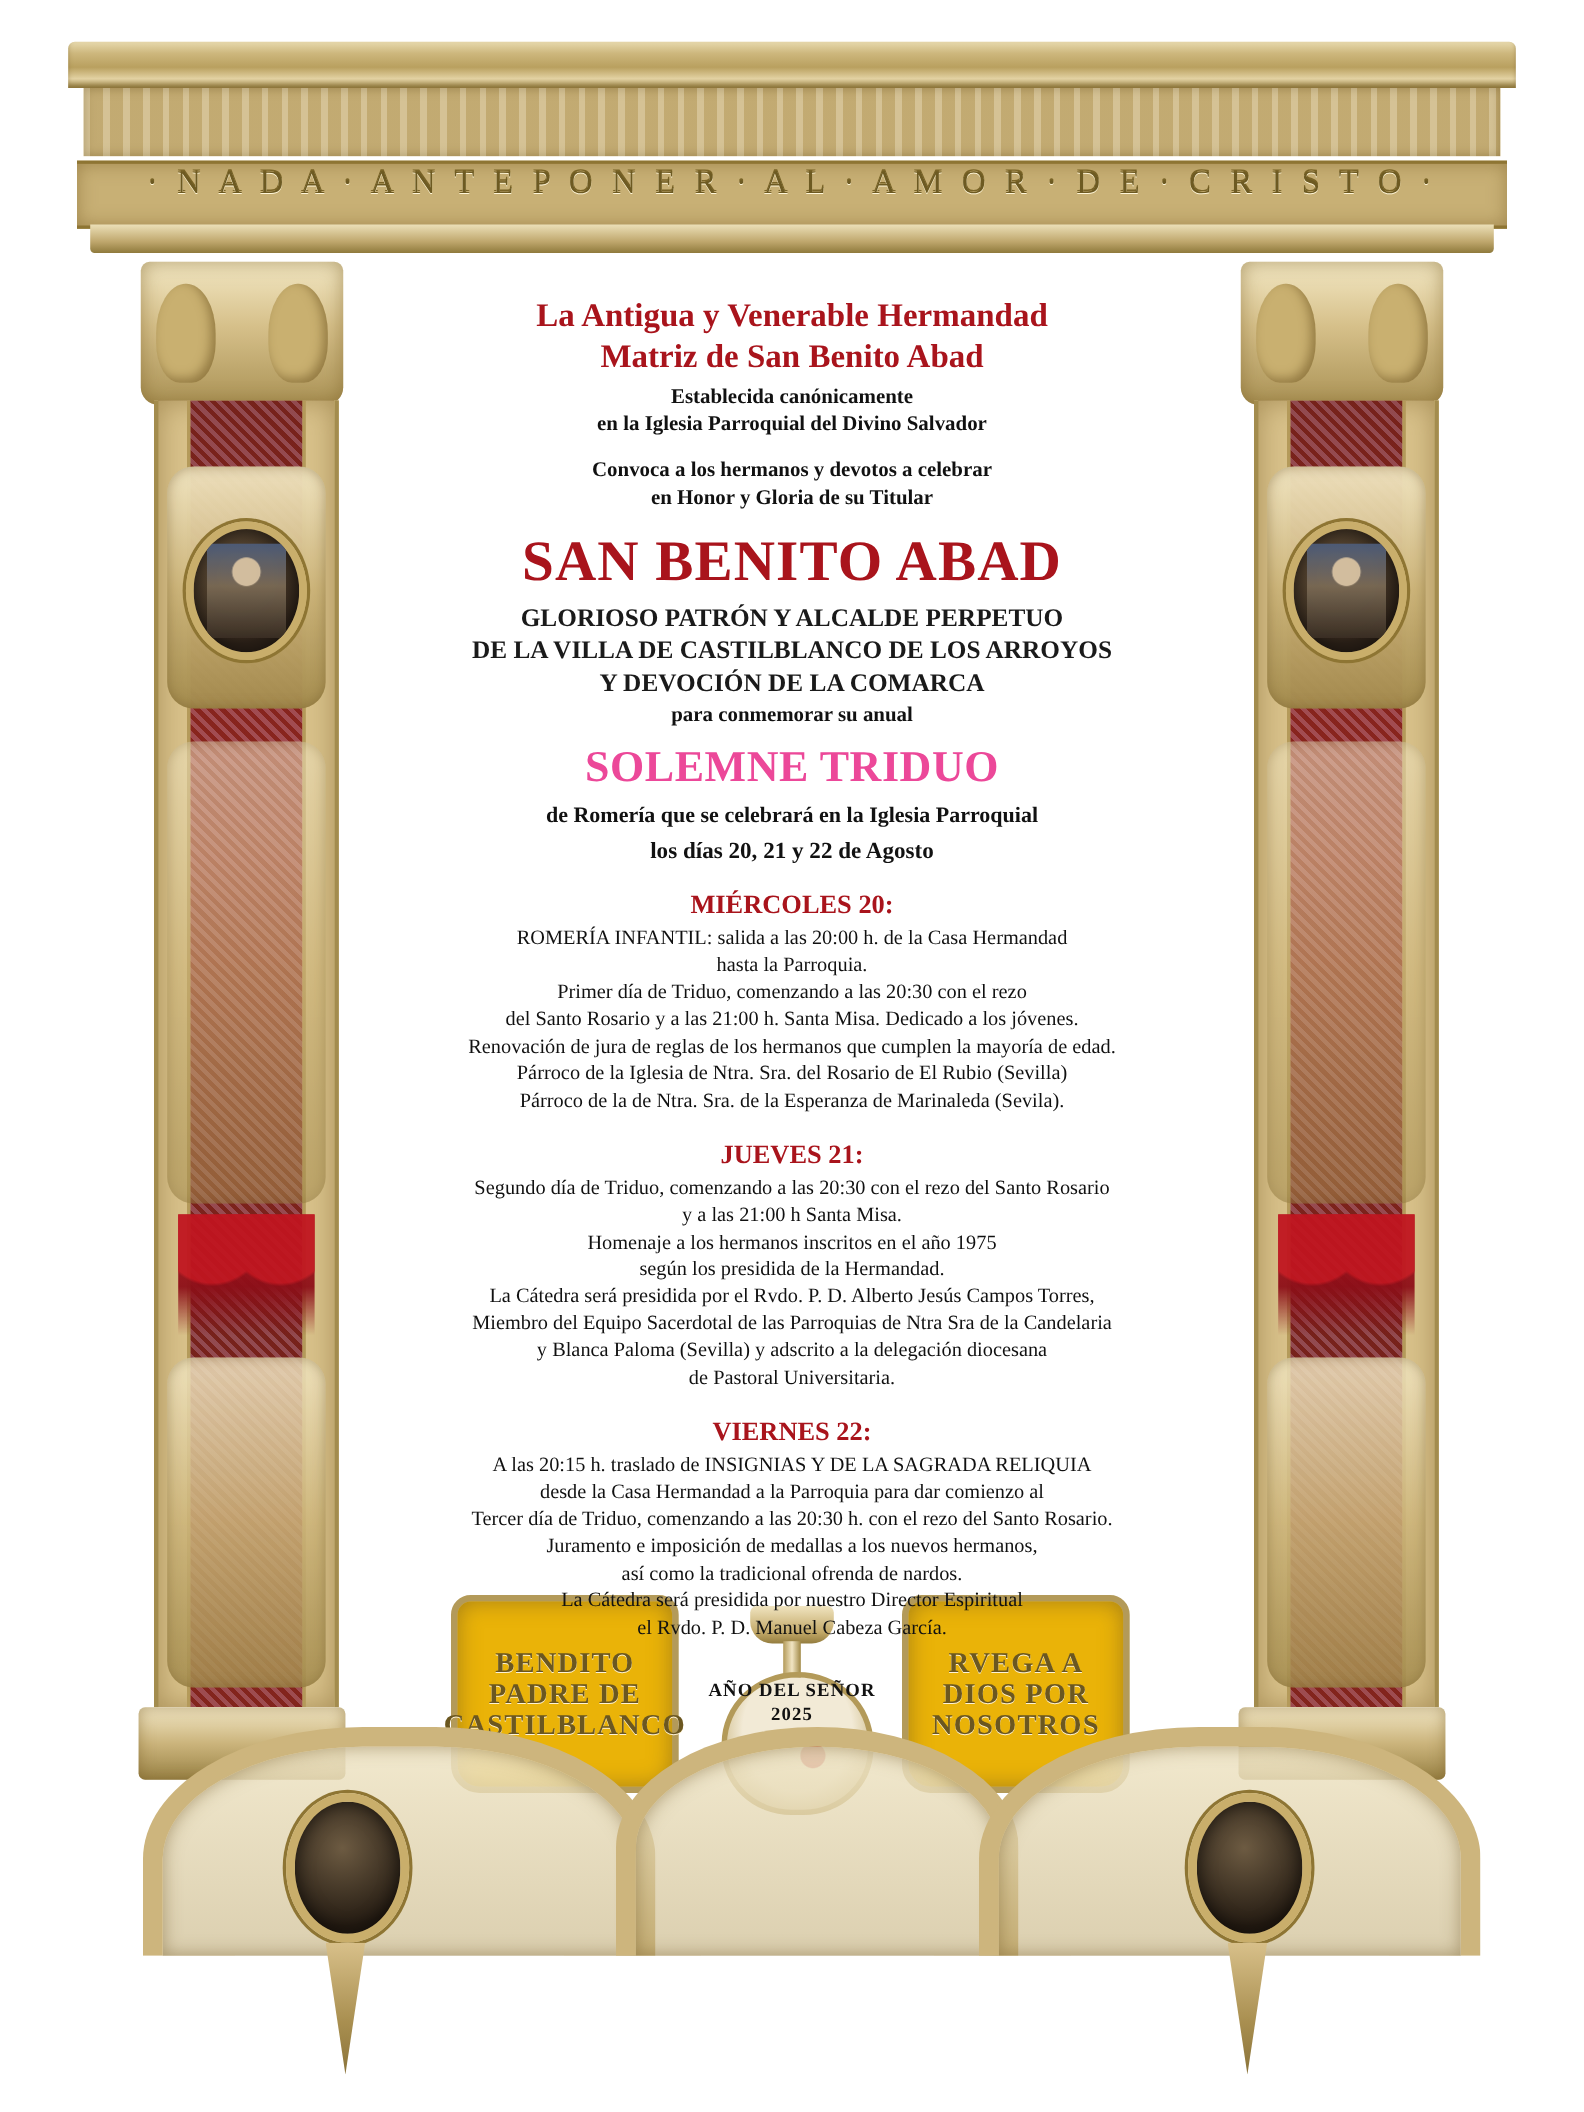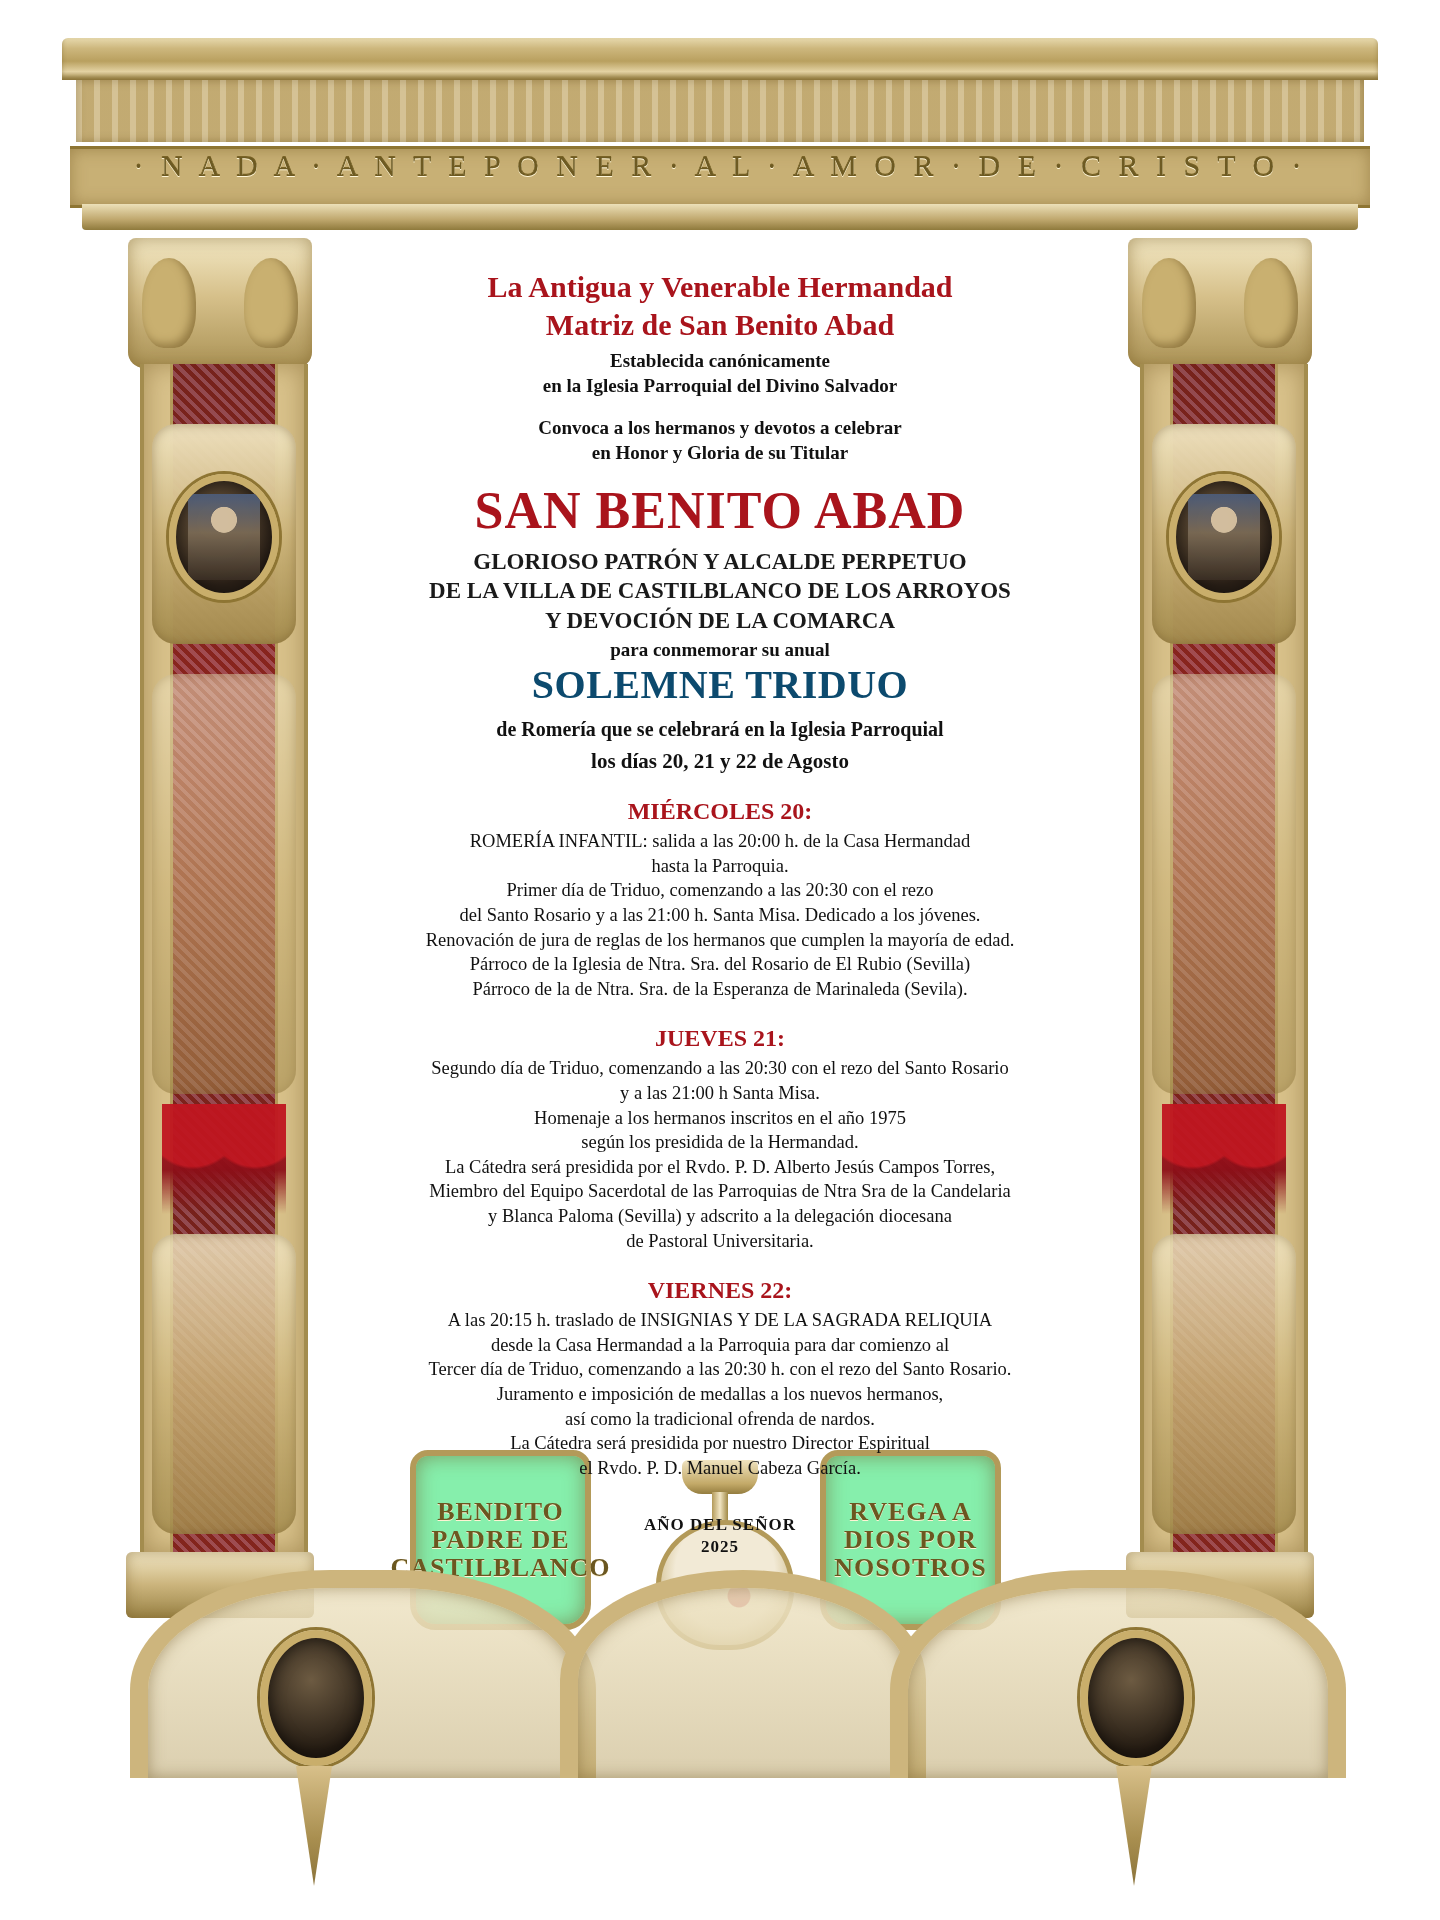--- a/index.html
+++ b/index.html
@@ -198,24 +198,24 @@
   .bottom-art {
     position: absolute;
     left: 120px;
     top: 1400px;
     width: 1200px;
     height: 500px;
   }
   .cartouche {
     position: absolute;
     top: 50px;
-    width: 181px;
+    width: 207px;
     height: 180px;
     background: linear-gradient(180deg,#efe2bd,#cbb symmetric 40%,#c6ad6c 55%,#9d8548 100%);
-    background-color: #86efac;
+    background-color: #eab308;
     border: 6px solid #b39a59;
     border-radius: 18px 18px 26px 26px;
     box-shadow: inset 0 0 20px rgba(110,85,35,.55);
     display: flex;
     flex-direction: column;
     align-items: center;
     justify-content: center;
     text-align: center;
     padding: 6px;
     box-sizing: border-box;
@@ -356,23 +356,24 @@
     line-height: 1.28;
     margin-top: 8px;
     color: #1a1a1a;
   }
   .small-line {
     font-size: 19px;
     font-weight: bold;
     margin-top: 4px;
   }
   .triduo {
-    color: #0c4a6e;
+    color: #ec4899;
     font-weight: bold;
     font-size: 40px;
+    margin-top: 12px;
     letter-spacing: .5px;
   }
   .romeria-line {
     font-size: 20px;
     font-weight: bold;
     margin-top: 10px;
   }
   .dates-line {
     font-size: 21px;
     font-weight: bold;

